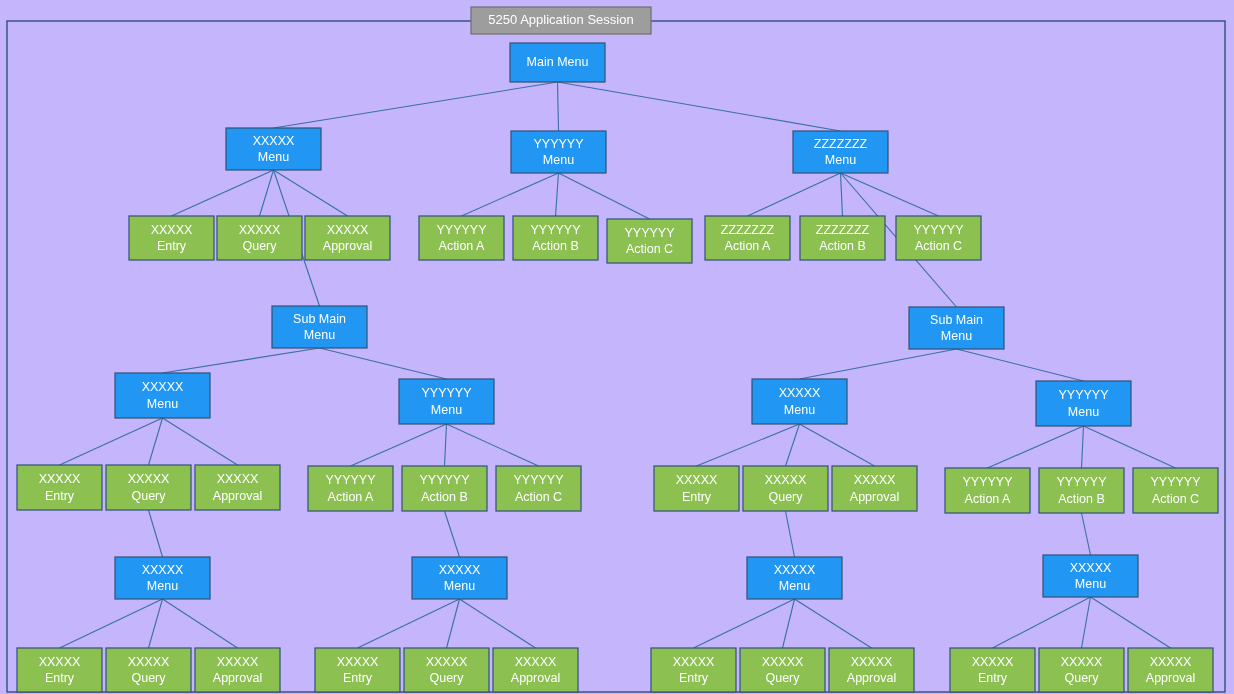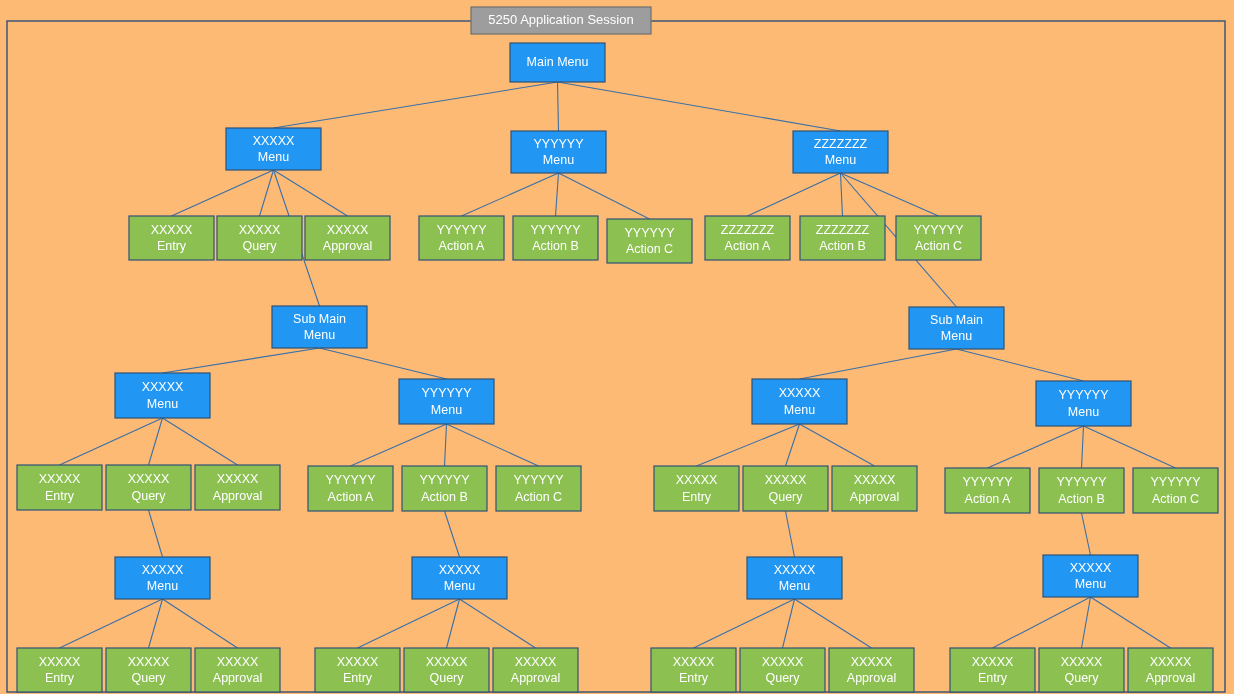--- a/index.html
+++ b/index.html
@@ -5,21 +5,21 @@
   html, body {
     margin: 0;
     padding: 0;
     background: #ffffff;
     font-family: "Liberation Sans", sans-serif;
   }
   #stage {
     position: relative;
     width: 1234px;
     height: 694px;
-    background: #fdba74;
+    background: #c4b5fd;
     overflow: hidden;
   }
   #diagram-svg {
     position: absolute;
     left: 0;
     top: 0;
     width: 1234px;
     height: 694px;
   }
   .node-rect-blue { fill: #2196F3; stroke: #2F5277; stroke-width: 1.2; }

